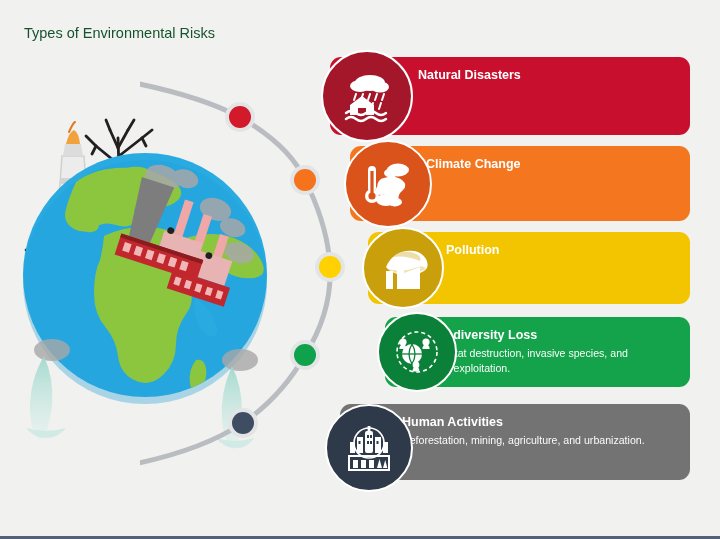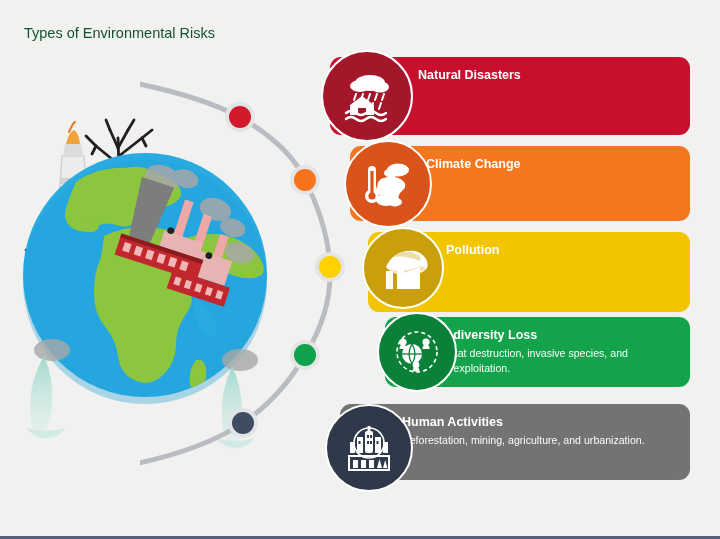--- a/index.html
+++ b/index.html
@@ -60,21 +60,21 @@
     border:2px solid #ffffff;
     box-sizing:border-box;
   }
   .badge svg{display:block;}
 
   
   #card-0{left:330px;top:57px;width:360px;height:78px;}
   #badge-0{left:321px;top:50px;width:92px;height:92px;}
   #card-1{left:350px;top:146px;width:340px;height:75px;}
   #badge-1{left:344px;top:140px;width:88px;height:88px;}
-  #card-2{left:368px;top:232px;width:322px;height:80px;}
+  #card-2{left:368px;top:232px;width:322px;height:72px;}
   #badge-2{left:362px;top:227px;width:82px;height:82px;}
   #card-3{left:385px;top:317px;width:305px;height:70px;}
   #badge-3{left:377px;top:312px;width:80px;height:80px;}
   #card-4{left:340px;top:404px;width:350px;height:76px;}
   #badge-4{left:325px;top:404px;width:88px;height:88px;}
 
   #card-1 .card-text{left:76px;}
   #card-2 .card-text{left:78px;}
   #card-3 .card-text{left:48px;}
   #card-4 .card-text{left:62px;}

